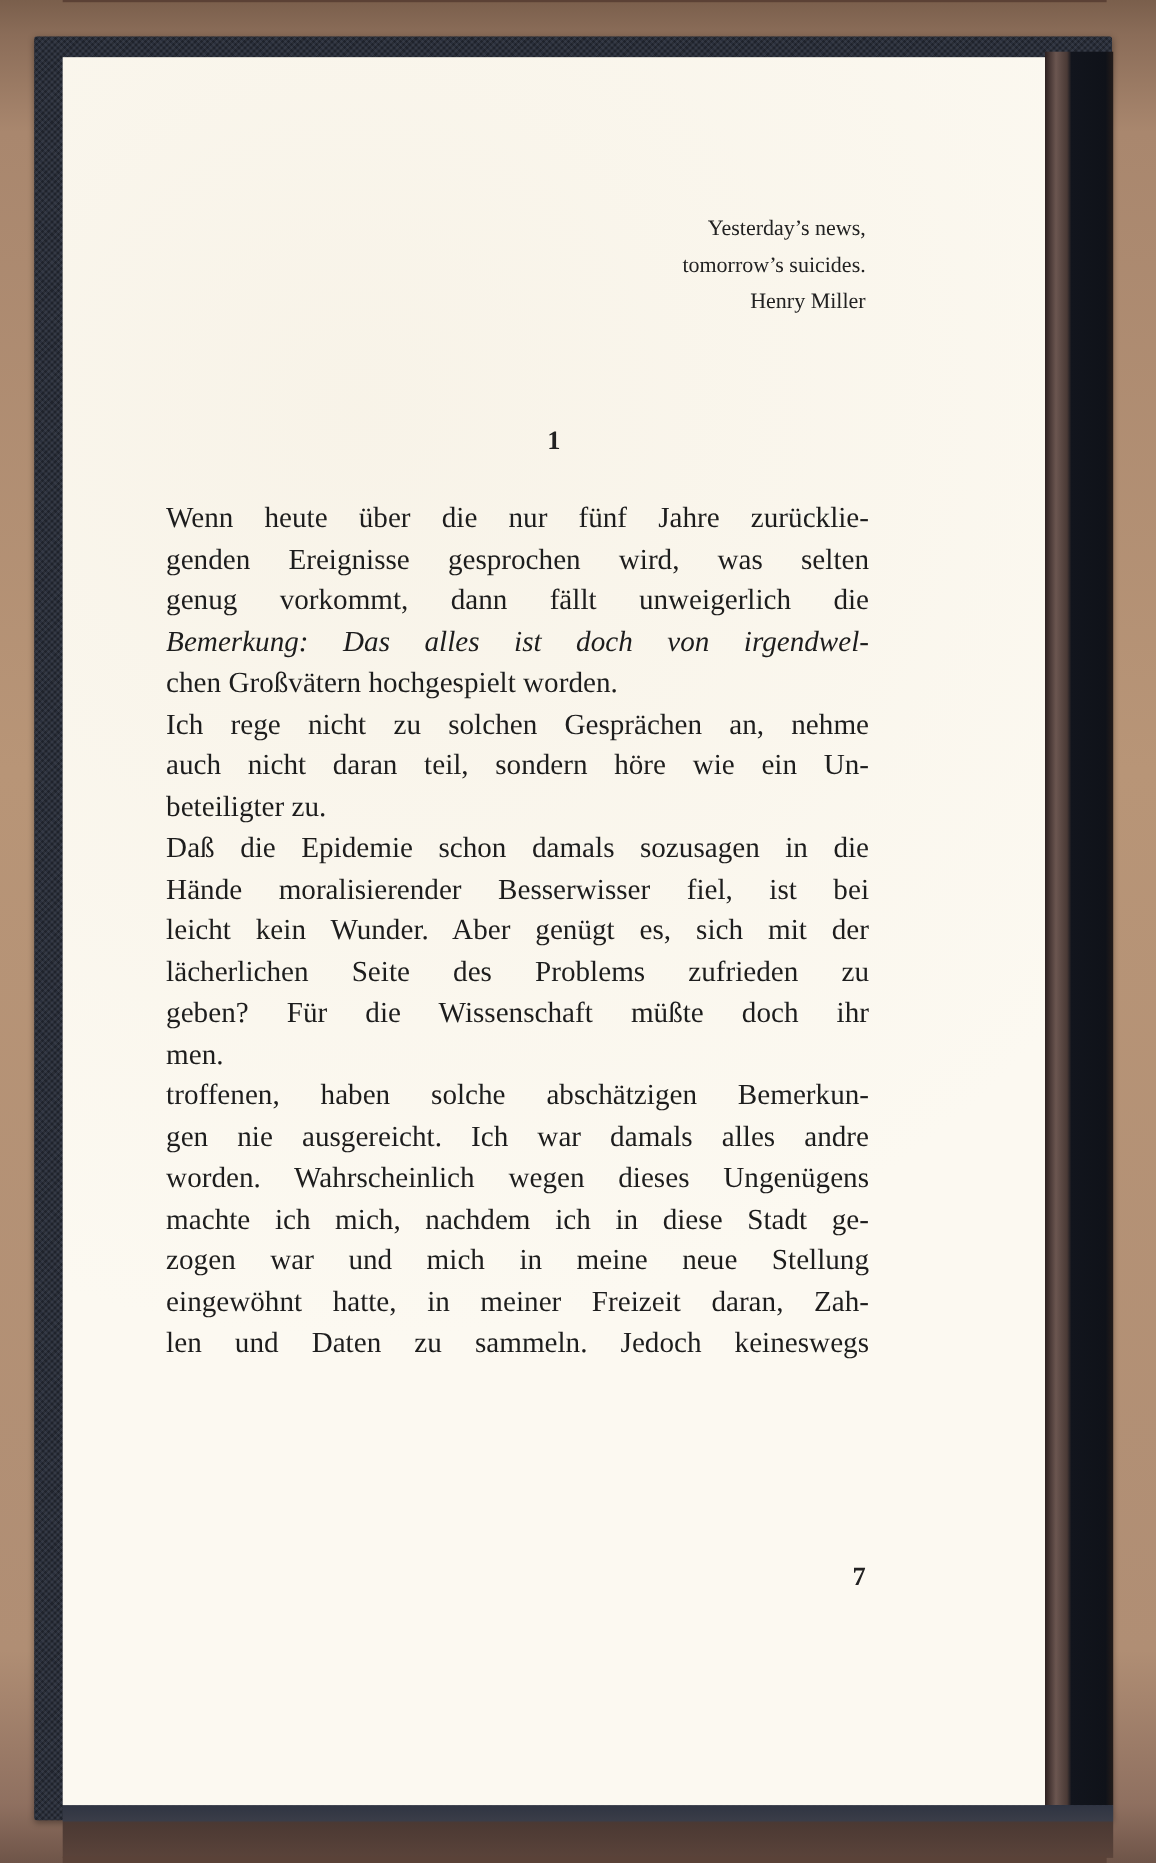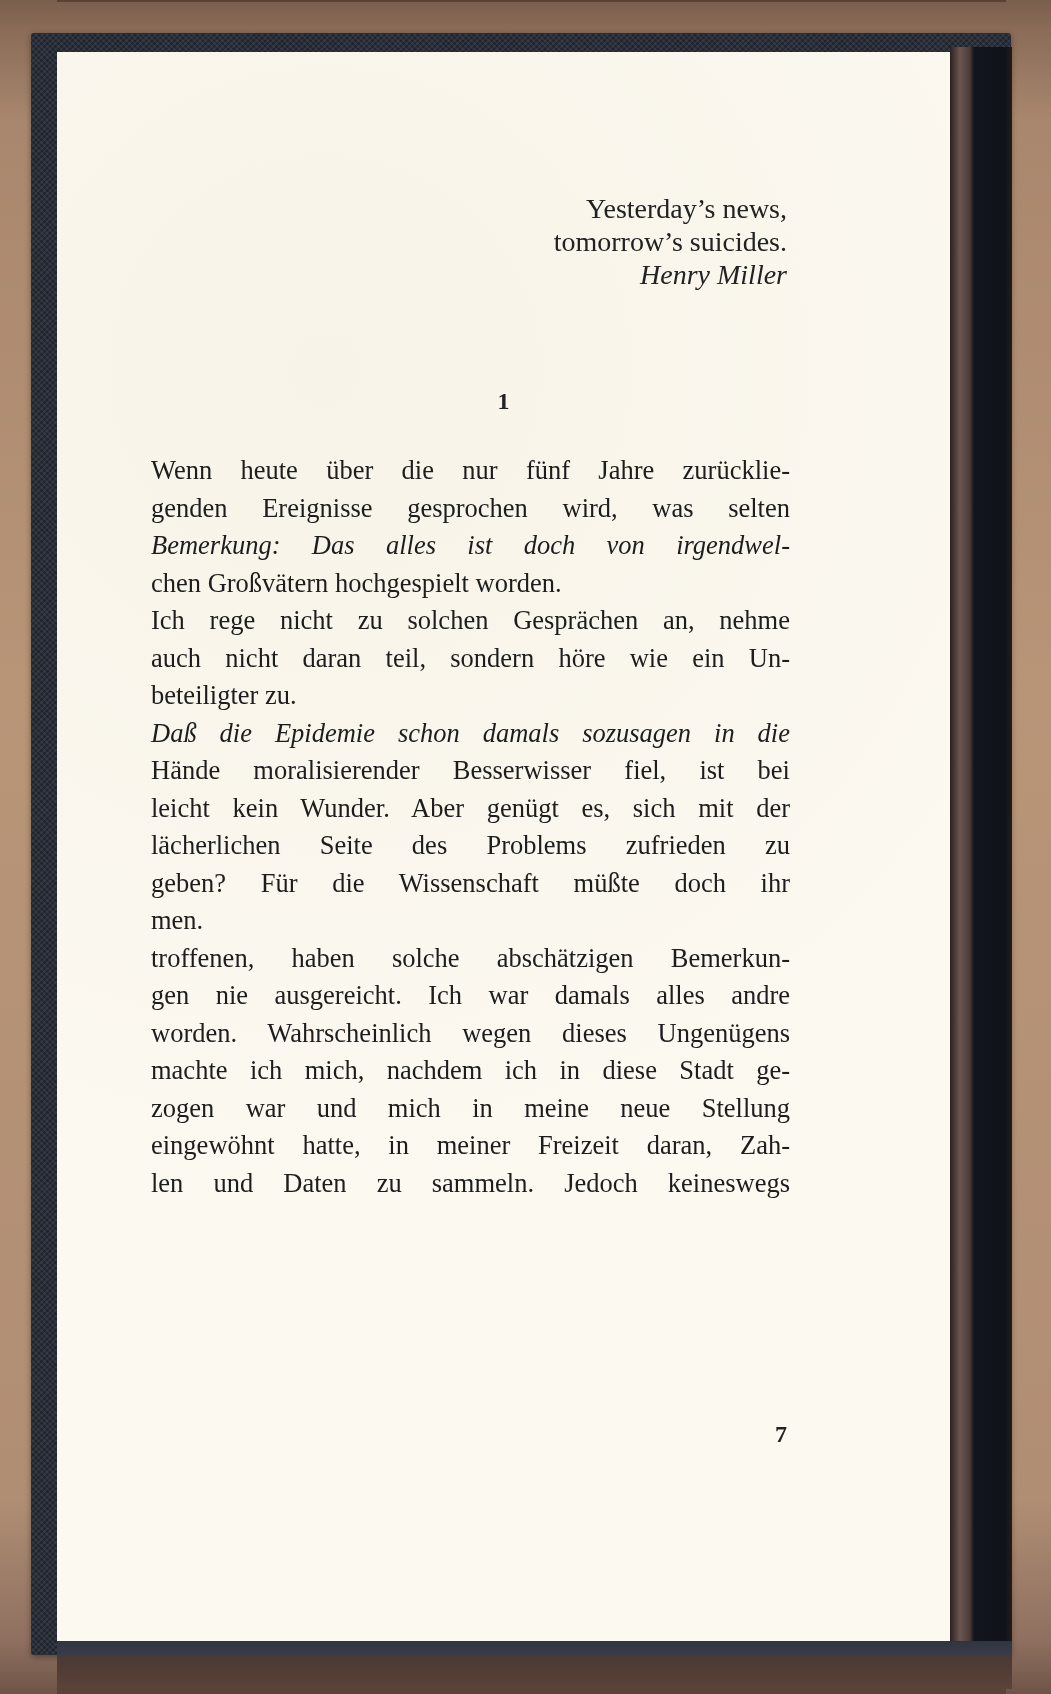--- a/index.html
+++ b/index.html
@@ -33,23 +33,23 @@
     position: absolute; left: 57px; top: 1641px; width: 955px; height: 48px;
     background: linear-gradient(180deg, #2f3442 0px, #3a3d48 14px, #4b3933 16px, #5a433a 48px);
   }
   .page {
     position: absolute; left: 57px; top: 52px; width: 893px; height: 1589px;
     background: #fcf9f1;
     background-image: radial-gradient(circle at 30% 20%, rgba(240,232,215,0.35), transparent 60%);
   }
   .epigraph {
     position: absolute; right: 163px; top: 140px; text-align: right;
-    color: #222; font-size: 28px; line-height: 33px;
+    color: #222; font-size: 20px; line-height: 33px;
   }
-  .epigraph .author { font-style: italic; }
+  .epigraph .author { }
   .chapter-number {
     position: absolute; left: 0; width: 893px; top: 336px; text-align: center;
     color: #222; font-size: 24px; font-weight: bold;
   }
   .body-text {
     position: absolute; left: 94px; top: 400px; width: 639px;
     color: #1d1d1d; font-size: 26.5px; line-height: 37.5px;
   }
   .line { display: block; text-align: justify; text-align-last: justify; white-space: nowrap; height: 37.5px; }
   .line.last { text-align-last: left; }
@@ -73,26 +73,27 @@
     <div>Yesterday’s news,</div>
     <div>tomorrow’s suicides.</div>
     <div class="author">Henry Miller</div>
   </div>
 
   <div class="chapter-number">1</div>
 
   <div class="body-text" id="body-text">
       <div class="line" style="white-space: nowrap;"><span>Wenn heute über die nur fünf Jahre zurücklie-</span></div>
       <div class="line" style="white-space: nowrap;"><span>genden Ereignisse gesprochen wird, was selten</span></div>
+      <div class="line" style="white-space: nowrap;"><span>genug vorkommt, dann fällt unweigerlich die</span></div>
       <div class="line" style="white-space: nowrap; font-style: italic;"><span>Bemerkung: Das alles ist doch von irgendwel-</span></div>
       <div class="line last">chen Großvätern hochgespielt worden.</div>
       <div class="line" style="white-space: nowrap;"><span>Ich rege nicht zu solchen Gesprächen an, nehme</span></div>
       <div class="line" style="white-space: nowrap;"><span>auch nicht daran teil, sondern höre wie ein Un-</span></div>
       <div class="line last">beteiligter zu.</div>
-      <div class="line" style="white-space: nowrap; font-style: italic;"><span>Daß die Epidemie schon damals sozusagen in die</span></div>
+      <div class="line" style="white-space: nowrap;"><span>Daß die Epidemie schon damals sozusagen in die</span></div>
       <div class="line" style="white-space: nowrap;"><span>Hände moralisierender Besserwisser fiel, ist bei</span></div>
       <div class="line" style="white-space: nowrap;"><span>leicht kein Wunder. Aber genügt es, sich mit der</span></div>
       <div class="line" style="white-space: nowrap; font-family: Liberation Serif, serif;"><span>lächerlichen Seite des Problems zufrieden zu</span></div>
       <div class="line" style="white-space: nowrap;"><span>geben? Für die Wissenschaft müßte doch ihr</span></div>
       <div class="line last">men.</div>
       <div class="line" style="white-space: nowrap;"><span>troffenen, haben solche abschätzigen Bemerkun-</span></div>
       <div class="line" style="white-space: nowrap;"><span>gen nie ausgereicht. Ich war damals alles andre</span></div>
       <div class="line" style="white-space: nowrap;"><span>worden. Wahrscheinlich wegen dieses Ungenügens</span></div>
       <div class="line" style="white-space: nowrap;"><span>machte ich mich, nachdem ich in diese Stadt ge-</span></div>
       <div class="line" style="white-space: nowrap;"><span>zogen war und mich in meine neue Stellung</span></div>

